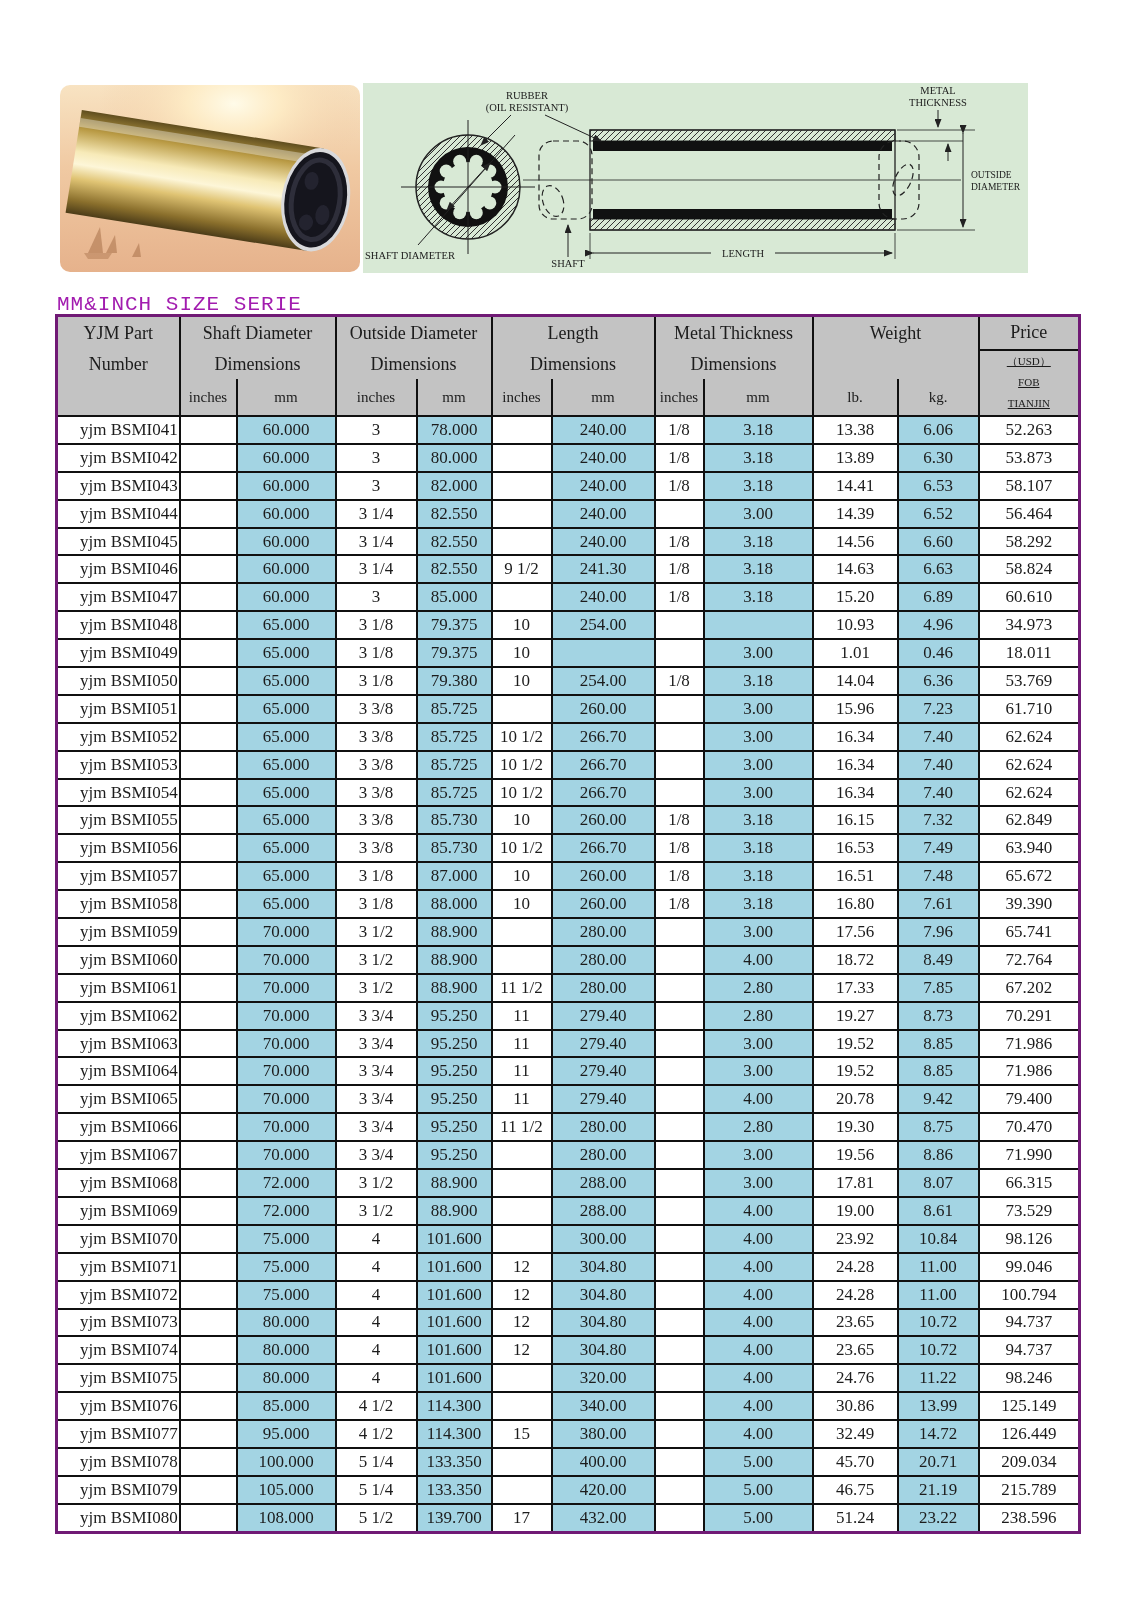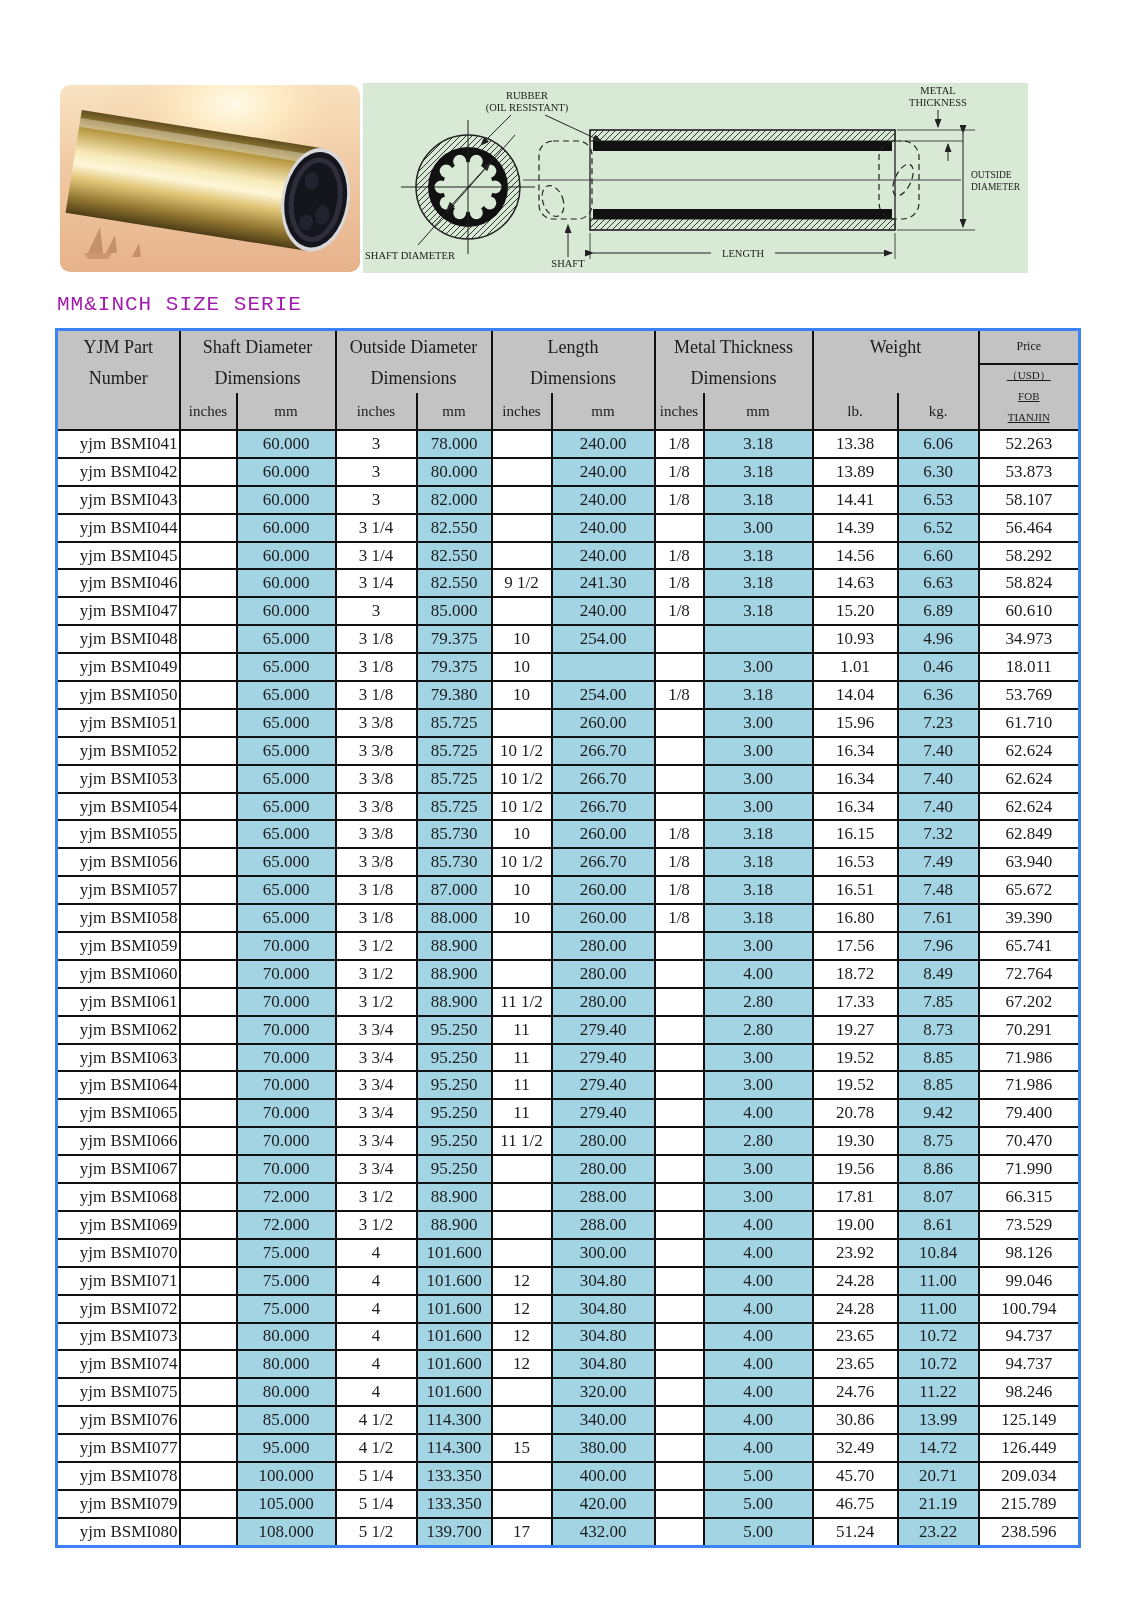--- a/index.html
+++ b/index.html
@@ -16,43 +16,43 @@
     position:absolute;left:363px;top:83px;width:665px;height:228px;
   }
   
   .section-title{
     position:absolute;left:57px;top:293px;
     font-family:"Liberation Mono", monospace;
     font-size:21px;letter-spacing:1px;color:#a21caf;white-space:pre;
   }
   
   table.spec{
-    position:absolute;left:55px;top:328px;width:1023px;
+    position:absolute;left:55px;top:314px;width:1023px;
     border-collapse:collapse;table-layout:fixed;
-    border:3px solid #3b82f6;
+    border:3px solid #701a75;
   }
   th,td{
     border:2px solid #101010;
     text-align:center;vertical-align:middle;
     font-size:17px;padding:0 1px;overflow:hidden;white-space:nowrap;
   }
   thead th{background:#c3c3c3;font-weight:normal;}
   thead tr.r-a{height:34px;}
   thead tr.r-b{height:29px;}
   thead tr.r-c{height:37px;}
   th.th-part{vertical-align:top;font-size:18px;}
   th.th-part div{height:31px;line-height:33px;}
   th.th-group{vertical-align:top;border-bottom:none;font-size:18px;}
   th.th-group div{height:31px;line-height:33px;}
   th.th-sub{border-top:none;font-size:15px;}
-  th.th-price{font-size:12px;}
+  th.th-price{font-size:18px;}
   th.th-price-sub{font-size:11px;vertical-align:middle;text-decoration:underline;}
   th.th-price-sub div{line-height:21px;}
   tbody td{height:25.9px;font-size:17px;}
-  td.part{text-align:right;padding-left:8px;}
+  td.part{text-align:left;padding-left:22px;}
   td.mm,td.kg{background:#a3d4e3;}
   svg text{font-family:"Liberation Serif", serif;fill:#1c1c1c;}
 </style>
 </head>
 <body>
 
 <div class="photo-box">
   <svg width="300" height="187" viewBox="0 0 300 187">
     <defs>
       <linearGradient id="sky" x1="0" y1="0" x2="0" y2="1">

